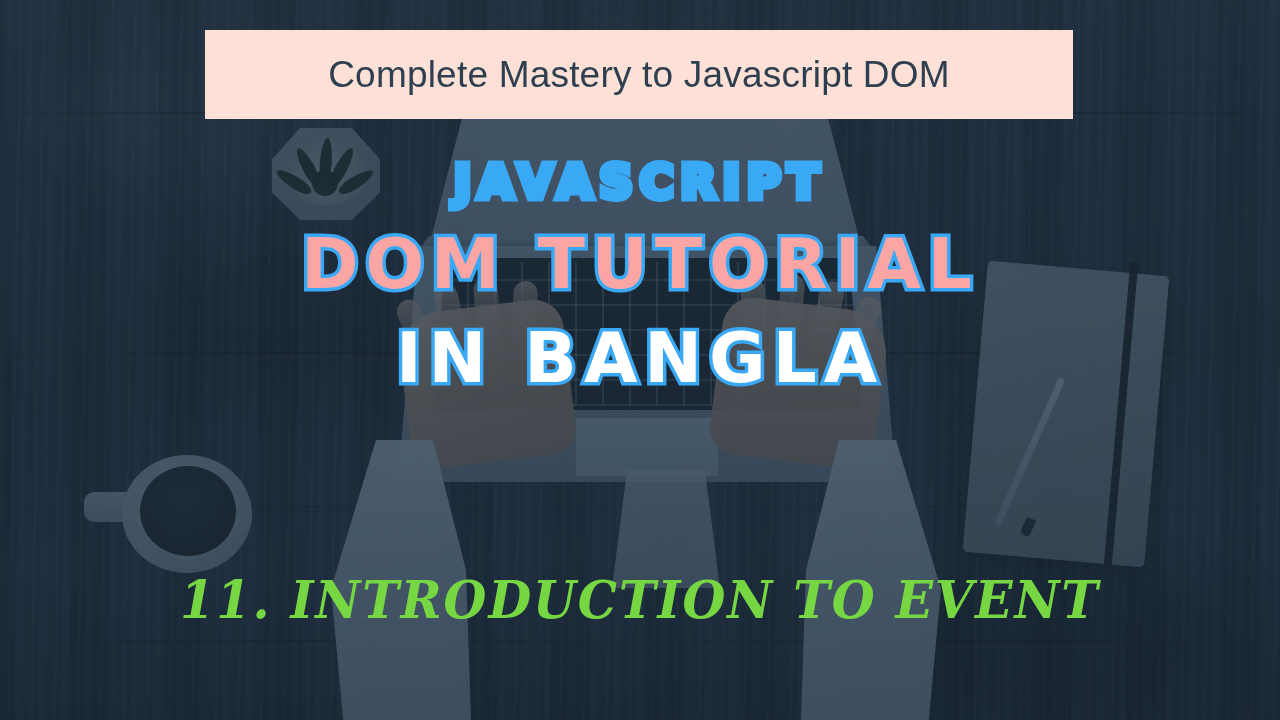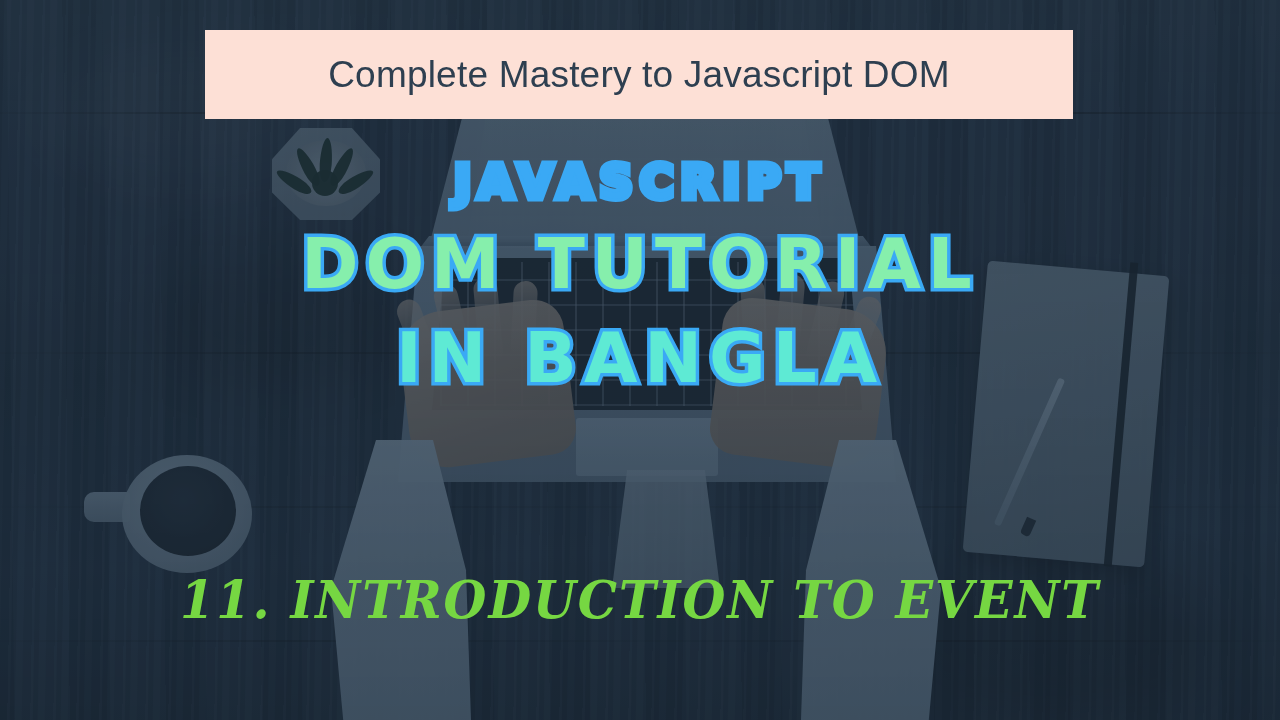--- a/index.html
+++ b/index.html
@@ -285,19 +285,19 @@
     <div class="tint"></div>
     <div class="tint2"></div>
   </div>
 
   <div class="banner" style="background: rgb(253, 224, 214);">
     <span class="banner-text" style="color: rgb(46, 63, 80); text-align: center;">Complete Mastery to Javascript DOM</span>
   </div>
 
   <div class="headline">
     <div class="hl-line hl1" style="color: rgb(58, 169, 245); -webkit-text-stroke: 7px rgb(58, 169, 245);">JAVASCRIPT</div>
-    <div class="hl-line hl2" style="color: #86efac; -webkit-text-stroke: 7px rgb(58, 169, 245);">DOM TUTORIAL</div>
-    <div class="hl-line hl3" style="color: #5eead4; -webkit-text-stroke: 7px rgb(58, 169, 245);">IN BANGLA</div>
+    <div class="hl-line hl2" style="color: #fca5a5; -webkit-text-stroke: 7px rgb(58, 169, 245);">DOM TUTORIAL</div>
+    <div class="hl-line hl3" style="color: #ffffff; -webkit-text-stroke: 7px rgb(58, 169, 245);">IN BANGLA</div>
   </div>
 
   <div class="subtitle" style="color: rgb(118, 215, 66);">11. INTRODUCTION TO EVENT</div>
 
 </div>
 
 </body></html>

